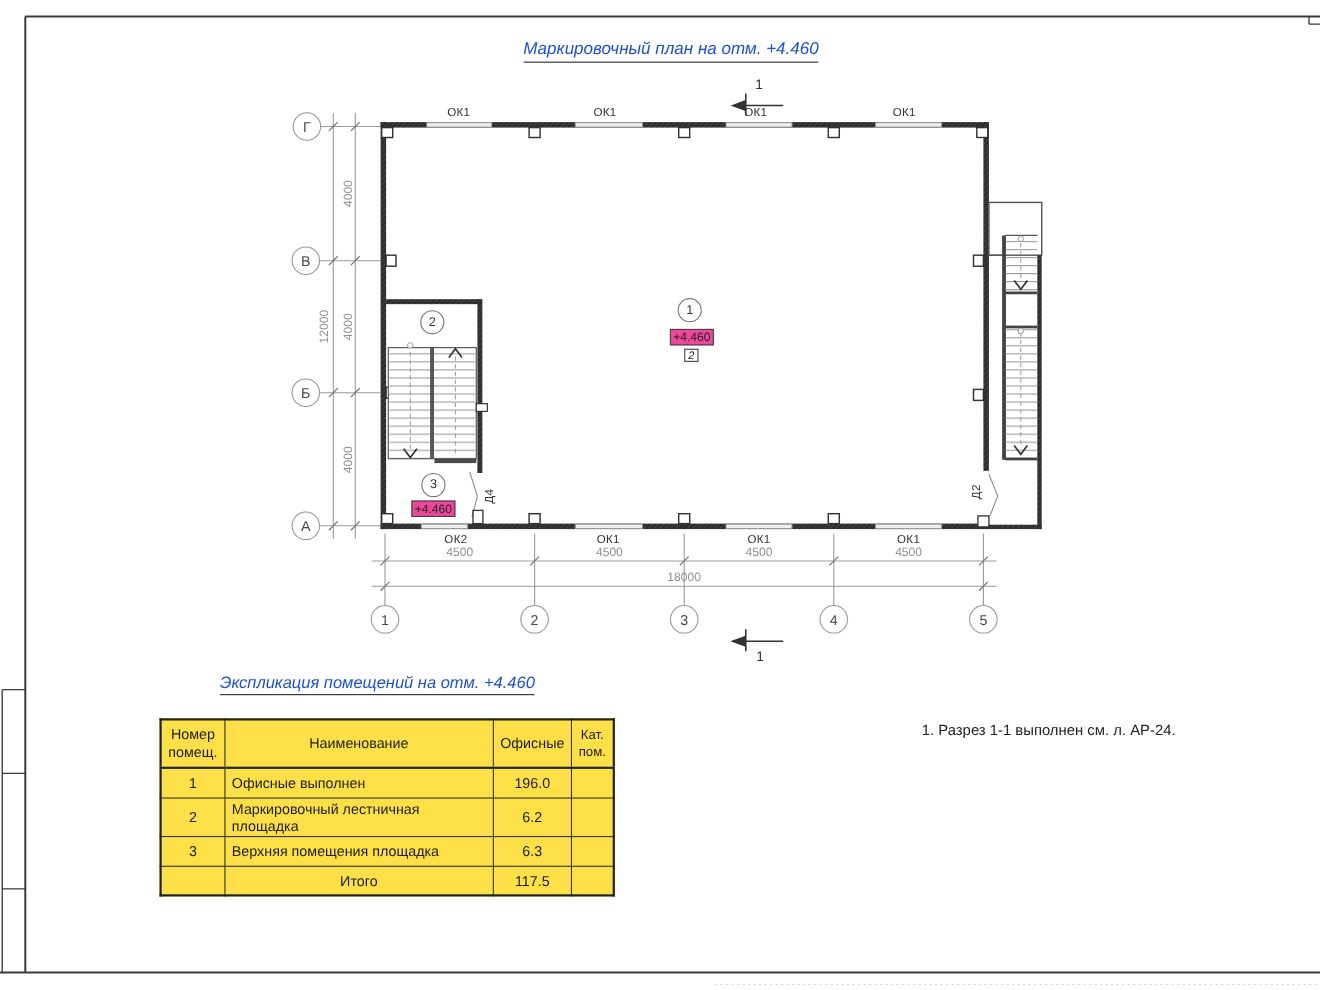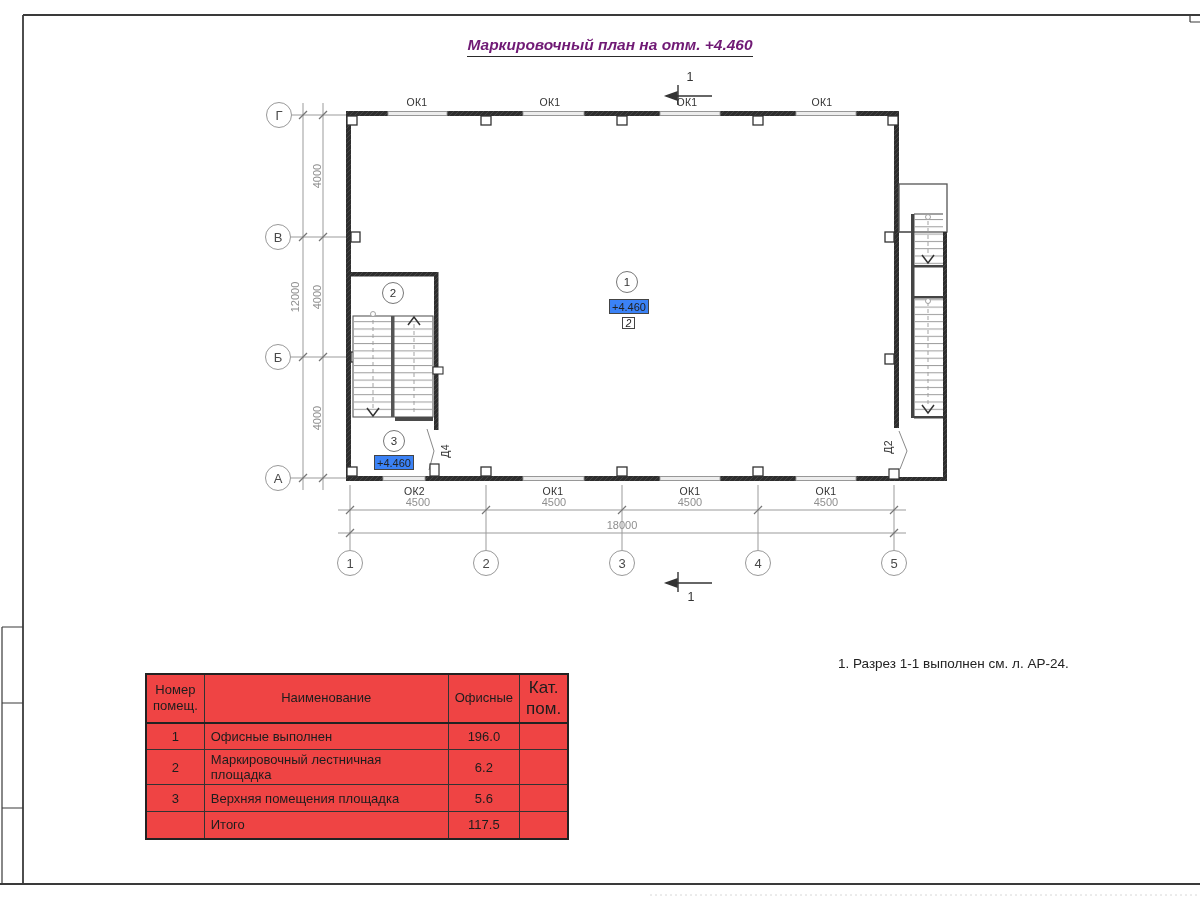--- a/index.html
+++ b/index.html
@@ -8,35 +8,35 @@
   svg{position:absolute;left:0;top:0;}
   .lbl{position:absolute;font-size:10.5px;color:#333;text-align:center;letter-spacing:.3px;white-space:nowrap;}
   .dimtxt{position:absolute;font-size:11px;color:#8f8f8f;text-align:center;white-space:nowrap;}
   .vert{transform:rotate(-90deg);}
   .axcircle{position:absolute;width:26px;height:26px;border:1.3px solid #999;border-radius:50%;
             background:#fff;display:flex;align-items:center;justify-content:center;
             font-size:13px;color:#4a4a4a;box-sizing:border-box;}
   .roomcircle{position:absolute;width:22px;height:22px;border:1.1px solid #777;border-radius:50%;
             background:#fff;display:flex;align-items:center;justify-content:center;
             font-size:11.5px;color:#333;box-sizing:border-box;}
-  .elev{position:absolute;border:1.2px solid #444;background:#3b82f6;display:flex;align-items:center;
+  .elev{position:absolute;border:1.2px solid #444;background:#ec4899;display:flex;align-items:center;
         justify-content:center;font-size:11px;color:#222;box-sizing:border-box;}
   .catbox{position:absolute;border:1.2px solid #444;background:#fff;display:flex;align-items:center;
         justify-content:center;font-size:10px;font-style:italic;color:#222;box-sizing:border-box;}
   .seclab{position:absolute;font-size:12.5px;color:#333;text-align:center;}
-  .title{position:absolute;font-size:15.5px;font-style:italic;font-weight:700;color:#701a75;white-space:nowrap;}
+  .title{position:absolute;font-size:15.5px;font-style:italic;font-weight:400;color:#1d4ed8;white-space:nowrap;}
   .title span{display:inline-block;border-bottom:1.3px solid #2a2a2a;padding-bottom:2px;}
   .note{position:absolute;font-size:13.5px;color:#222;white-space:nowrap;}
-  table.sched{position:absolute;left:145px;top:673px;border-collapse:collapse;
-              font-size:13px;color:#1d1d1d;table-layout:fixed;background:#ef4444;padding-left:48px;}
+  table.sched{position:absolute;left:145px;top:653px;border-collapse:collapse;
+              font-size:13px;color:#1d1d1d;table-layout:fixed;background:#fde047;padding-left:48px;}
   table.sched td{border:1px solid #333;padding:2px 6px;box-sizing:border-box;overflow:hidden;}
   table.sched tr.hdr td{text-align:center;height:44px;border-bottom:2.5px solid #222;line-height:1.25;}
   table.sched{border:2px solid #222;}
   table.sched td.c{text-align:center;}
-  table.sched td.r{text-align:left;}
+  table.sched td.r{text-align:center;}
   table.sched tr.row td{height:27px;}
 </style>
 </head>
 <body>
 <div id="sheet">
 
 <svg width="1200" height="900" viewBox="0 0 1200 900">
   <defs>
     <pattern id="treads" width="10" height="7.3" patternUnits="userSpaceOnUse">
       <path d="M0 0.5 H10" stroke="#9c9c9c" stroke-width="1"></path>
@@ -167,20 +167,21 @@
     <path d="M678 85 V105" fill="none"></path>
     <path d="M676 96 H712" fill="none"></path>
     <polygon points="666,96 677,92 677,100"></polygon>
     <path d="M678 572 V592" fill="none"></path>
     <path d="M676 583 H712" fill="none"></path>
     <polygon points="666,583 677,579 677,587"></polygon>
   </g>
 </svg>
 
 <div class="title" style="left:400px;top:36px;width:420px;text-align:center;"><span>Маркировочный план на отм. +4.460</span></div>
+<div class="title" style="left:200px;top:612px;font-size:15px;"><span>Экспликация помещений на отм. +4.460</span></div>
 <div class="note" style="left:838px;top:656px;">1. Разрез 1-1 выполнен см. л. АР-24.</div>
 
 <div class="seclab" style="left:682px;top:70px;width:16px;">1</div>
 <div class="seclab" style="left:683px;top:590px;width:16px;">1</div>
 
 <div class="axcircle" style="left:266px;top:102px;">
       <span>Г</span>
     </div>
 <div class="axcircle" style="left:265px;top:224px;">
       <span>В</span>
@@ -256,38 +257,38 @@
         <col style="width:52px">
         <col style="width:244px">
         <col style="width:60px">
         <col style="width:29px">
       </colgroup>
   <tbody>
         <tr class="hdr">
     <td>Номер помещ.</td>
     <td>Наименование</td>
     <td>Офисные</td>
-    <td style="font-size:17px;">Кат. пом.</td>
+    <td style="font-size:12px;">Кат. пом.</td>
   </tr>
   <tr class="row">
     <td class="c">1</td>
     <td>Офисные выполнен</td>
     <td class="c">196.0</td>
     <td></td>
   </tr>
   <tr class="row">
     <td class="c">2</td>
     <td>Маркировочный лестничная площадка</td>
     <td class="c">6.2</td>
     <td></td>
   </tr>
   <tr class="row">
     <td class="c">3</td>
     <td>Верхняя помещения площадка</td>
-    <td class="c">5.6</td>
+    <td class="c">6.3</td>
     <td></td>
   </tr>
   <tr class="row">
     <td></td>
     <td class="r">Итого</td>
     <td class="c">117.5</td>
     <td></td>
   </tr>
 </tbody>
     </table>

